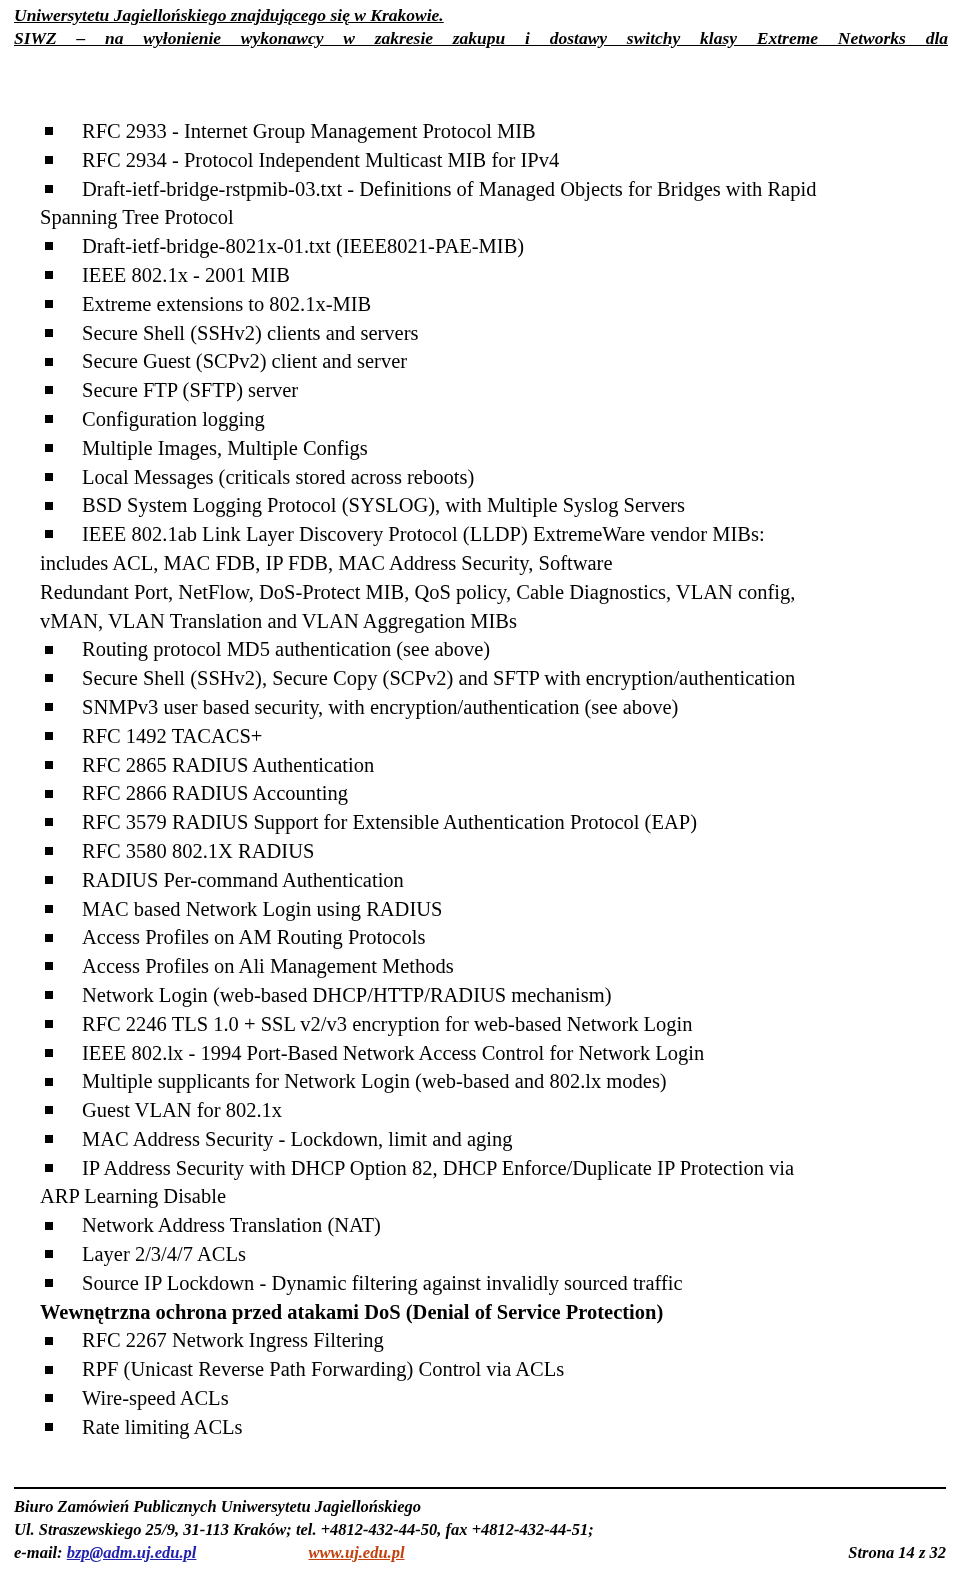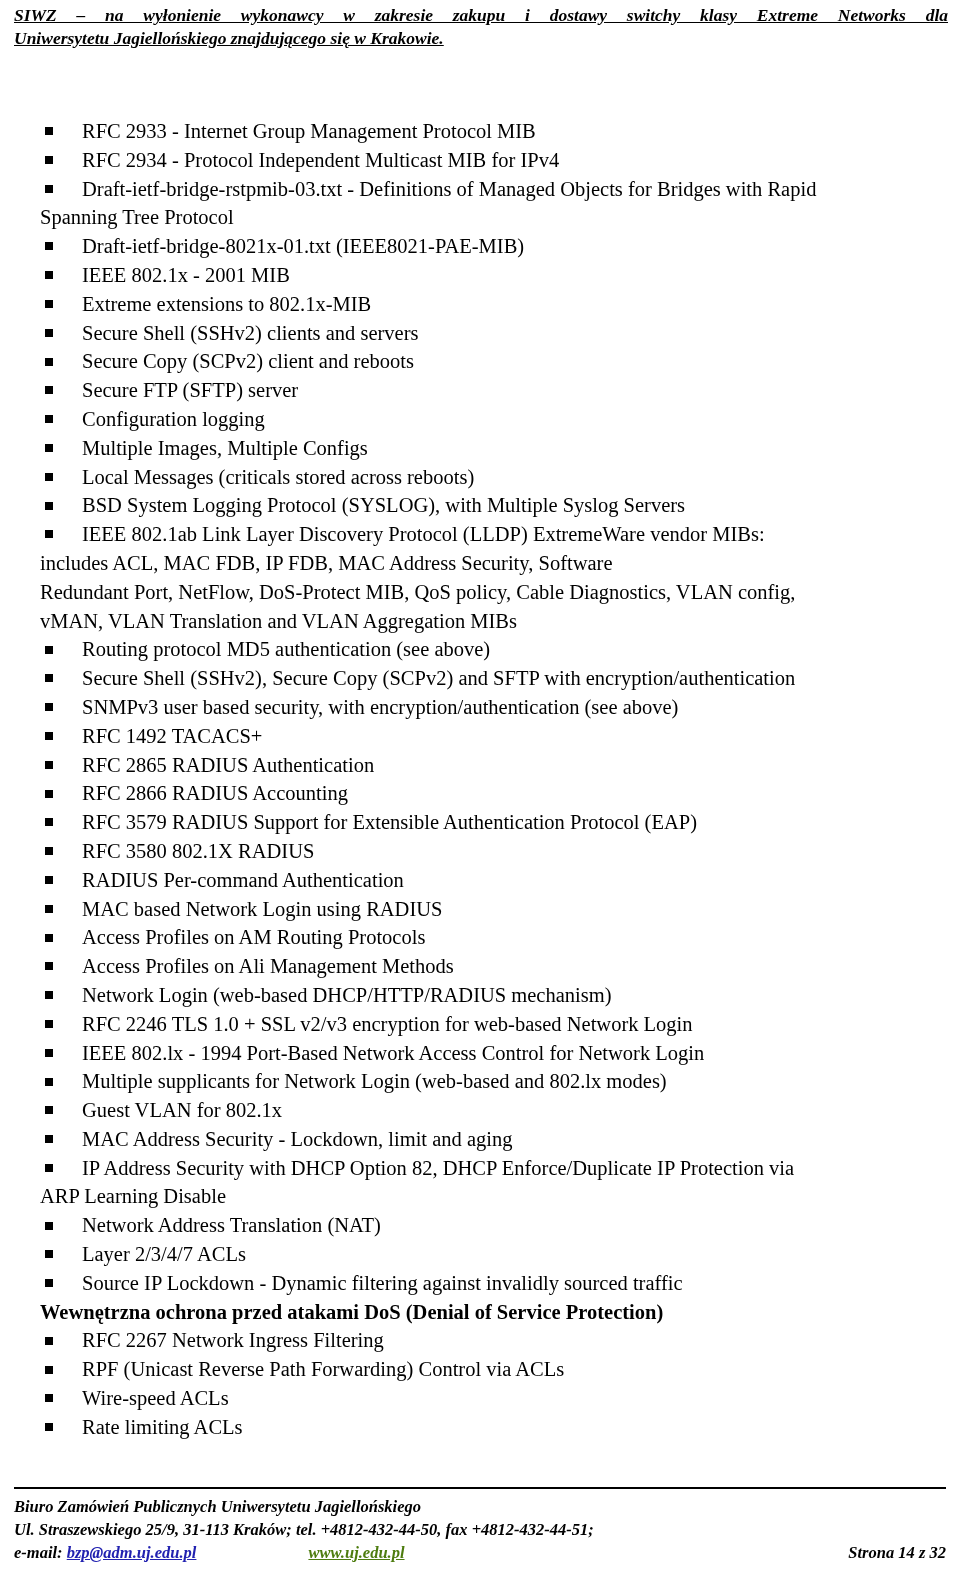--- a/index.html
+++ b/index.html
@@ -149,33 +149,33 @@
     color: #2121b0;
     text-align: right;
   }
 </style>
 </head>
 <body>
 
 <div class="page">
 
   <div class="header">
+    <div class="header-line l2">Uniwersytetu Jagiellońskiego znajdującego się w Krakowie.</div>
     <div class="header-line l1">SIWZ – na wyłonienie wykonawcy w zakresie zakupu i dostawy switchy klasy Extreme Networks dla</div>
-    <div class="header-line l2">Uniwersytetu Jagiellońskiego znajdującego się w Krakowie.</div>
   </div>
 
   <div class="body" id="body-content">
       <div class="blk bullet"><span class="marker"><i></i></span><span class="first">RFC 2933 - Internet Group Management Protocol MIB</span></div>
       <div class="blk bullet"><span class="marker"><i></i></span><span class="first">RFC 2934 - Protocol Independent Multicast MIB for IPv4</span></div>
       <div class="blk bullet just"><span class="marker"><i></i></span><span class="first">Draft-ietf-bridge-rstpmib-03.txt - Definitions of Managed Objects for Bridges with Rapid</span><span class="wrap">Spanning Tree Protocol</span></div>
       <div class="blk bullet"><span class="marker"><i></i></span><span class="first">Draft-ietf-bridge-8021x-01.txt (IEEE8021-PAE-MIB)</span></div>
       <div class="blk bullet"><span class="marker"><i></i></span><span class="first">IEEE 802.1x - 2001 MIB</span></div>
       <div class="blk bullet"><span class="marker"><i></i></span><span class="first">Extreme extensions to 802.1x-MIB</span></div>
       <div class="blk bullet"><span class="marker"><i></i></span><span class="first">Secure Shell (SSHv2) clients and servers</span></div>
-      <div class="blk bullet"><span class="marker"><i></i></span><span class="first">Secure Copy (SCPv2) client and reboots</span></div>
+      <div class="blk bullet"><span class="marker"><i></i></span><span class="first">Secure Guest (SCPv2) client and server</span></div>
       <div class="blk bullet"><span class="marker"><i></i></span><span class="first">Secure FTP (SFTP) server</span></div>
       <div class="blk bullet"><span class="marker"><i></i></span><span class="first">Configuration logging</span></div>
       <div class="blk bullet"><span class="marker"><i></i></span><span class="first">Multiple Images, Multiple Configs</span></div>
       <div class="blk bullet"><span class="marker"><i></i></span><span class="first">Local Messages (criticals stored across reboots)</span></div>
       <div class="blk bullet"><span class="marker"><i></i></span><span class="first">BSD System Logging Protocol (SYSLOG), with Multiple Syslog Servers</span></div>
       <div class="blk bullet just"><span class="marker"><i></i></span><span class="first">IEEE 802.1ab Link Layer Discovery Protocol (LLDP) ExtremeWare vendor MIBs:</span><span class="wrap">includes ACL, MAC FDB, IP FDB, MAC Address Security, Software</span><span class="wrap">Redundant Port, NetFlow, DoS-Protect MIB, QoS policy, Cable Diagnostics, VLAN config,</span><span class="wrap">vMAN, VLAN Translation and VLAN Aggregation MIBs</span></div>
       <div class="blk bullet"><span class="marker"><i></i></span><span class="first">Routing protocol MD5 authentication (see above)</span></div>
       <div class="blk bullet"><span class="marker"><i></i></span><span class="first">Secure Shell (SSHv2), Secure Copy (SCPv2) and SFTP with encryption/authentication</span></div>
       <div class="blk bullet"><span class="marker"><i></i></span><span class="first">SNMPv3 user based security, with encryption/authentication (see above)</span></div>
       <div class="blk bullet"><span class="marker"><i></i></span><span class="first">RFC 1492 TACACS+</span></div>
@@ -203,18 +203,18 @@
       <div class="blk bullet"><span class="marker"><i></i></span><span class="first">Wire-speed ACLs</span></div>
       <div class="blk bullet"><span class="marker"><i></i></span><span class="first">Rate limiting ACLs</span></div>
     </div>
 
   <div class="footer">
     <hr class="footer-rule">
     <div class="footer-line">Biuro Zamówień Publicznych Uniwersytetu Jagiellońskiego</div>
     <div class="footer-line">Ul. Straszewskiego 25/9, 31-113 Kraków; tel. +4812-432-44-50, fax +4812-432-44-51;</div>
     <div class="footer-row">
       <span class="c-mail"><span>e-mail:</span>&nbsp;<a class="lnk" href="#" style="color: rgb(33, 33, 176);">bzp@adm.uj.edu.pl</a></span>
-      <span class="c-www"><a class="lnk" href="#" style="color: #4d7c0f;">www.uj.edu.pl</a></span>
+      <span class="c-www"><a class="lnk" href="#" style="color: #c2410c;">www.uj.edu.pl</a></span>
       <span class="c-page">Strona 14 z 32</span>
     </div>
   </div>
 
 </div>
 
 </body></html>

